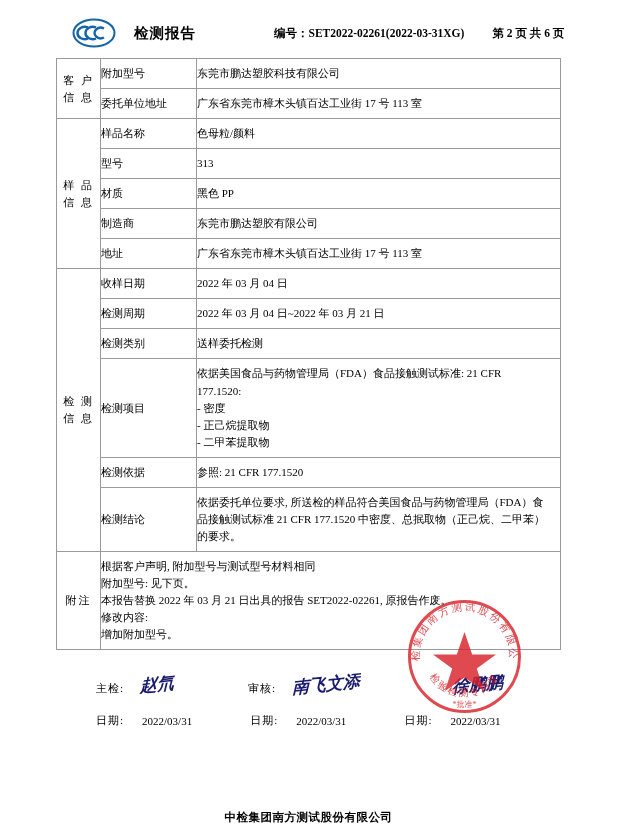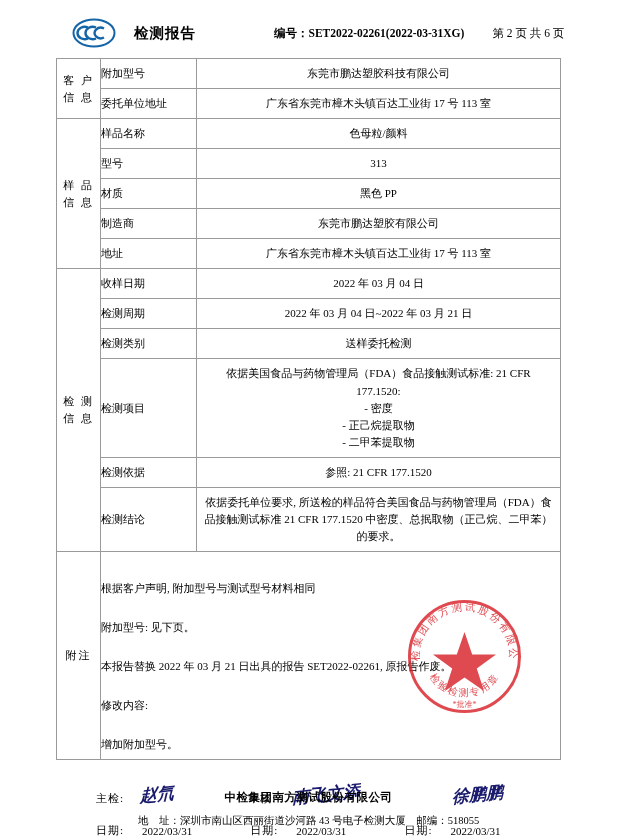--- a/index.html
+++ b/index.html
@@ -38,21 +38,21 @@
   }
   .header-no {
     font-size: 11.5px;
     font-weight: bold;
     margin-left: 40px;
     white-space: nowrap;
     padding-left: 38px;
   }
   .header-page {
     font-size: 11.5px;
-    font-weight: normal;
+    font-weight: bold;
     margin-left: 28px;
     white-space: nowrap;
   }
 
   
   table.main {
     border-collapse: collapse;
     width: 505px;
     margin: 0 auto;
     table-layout: fixed;
@@ -71,31 +71,30 @@
     padding: 4px 2px;
   }
   td.grp .g-line { display: block; }
   td.lbl {
     width: 92px;
     padding-left: 10px;
     white-space: nowrap;
   }
   td.val {
     padding-left: 10px;
-    text-align: center;
   }
   .val-multiline { line-height: 1.75; }
   .indent { display: block; }
 
   
   td.note {
     line-height: 1.9;
     padding: 7px 10px;
   }
-  td.note .nline { display: block; margin-top: 22px; }
+  td.note .nline { display: block; }
 
   
   .sig-wrap {
     width: 505px;
     margin: 0 auto;
     position: relative;
   }
   .sig-row {
     display: flex;
     align-items: flex-end;
@@ -329,14 +328,13 @@
     </text>
     <text font-family="'Liberation Serif', serif" font-size="10" fill="#d8232a" letter-spacing="2">
       <textPath href="#arcBot" startOffset="50%" text-anchor="middle">检验检测专用章</textPath>
     </text>
     <text x="62.5" y="113" font-family="'Liberation Serif', serif" font-size="8" fill="#d8232a" text-anchor="middle">*批准*</text>
   </svg>
 </div>
 
 <div class="footer">
   <div class="f-company">中检集团南方测试股份有限公司</div>
-  <div class="f-line">地　址：深圳市南山区西丽街道沙河路 43 号电子检测大厦　邮编：518055</div>
 </div>
 
 </body></html>

